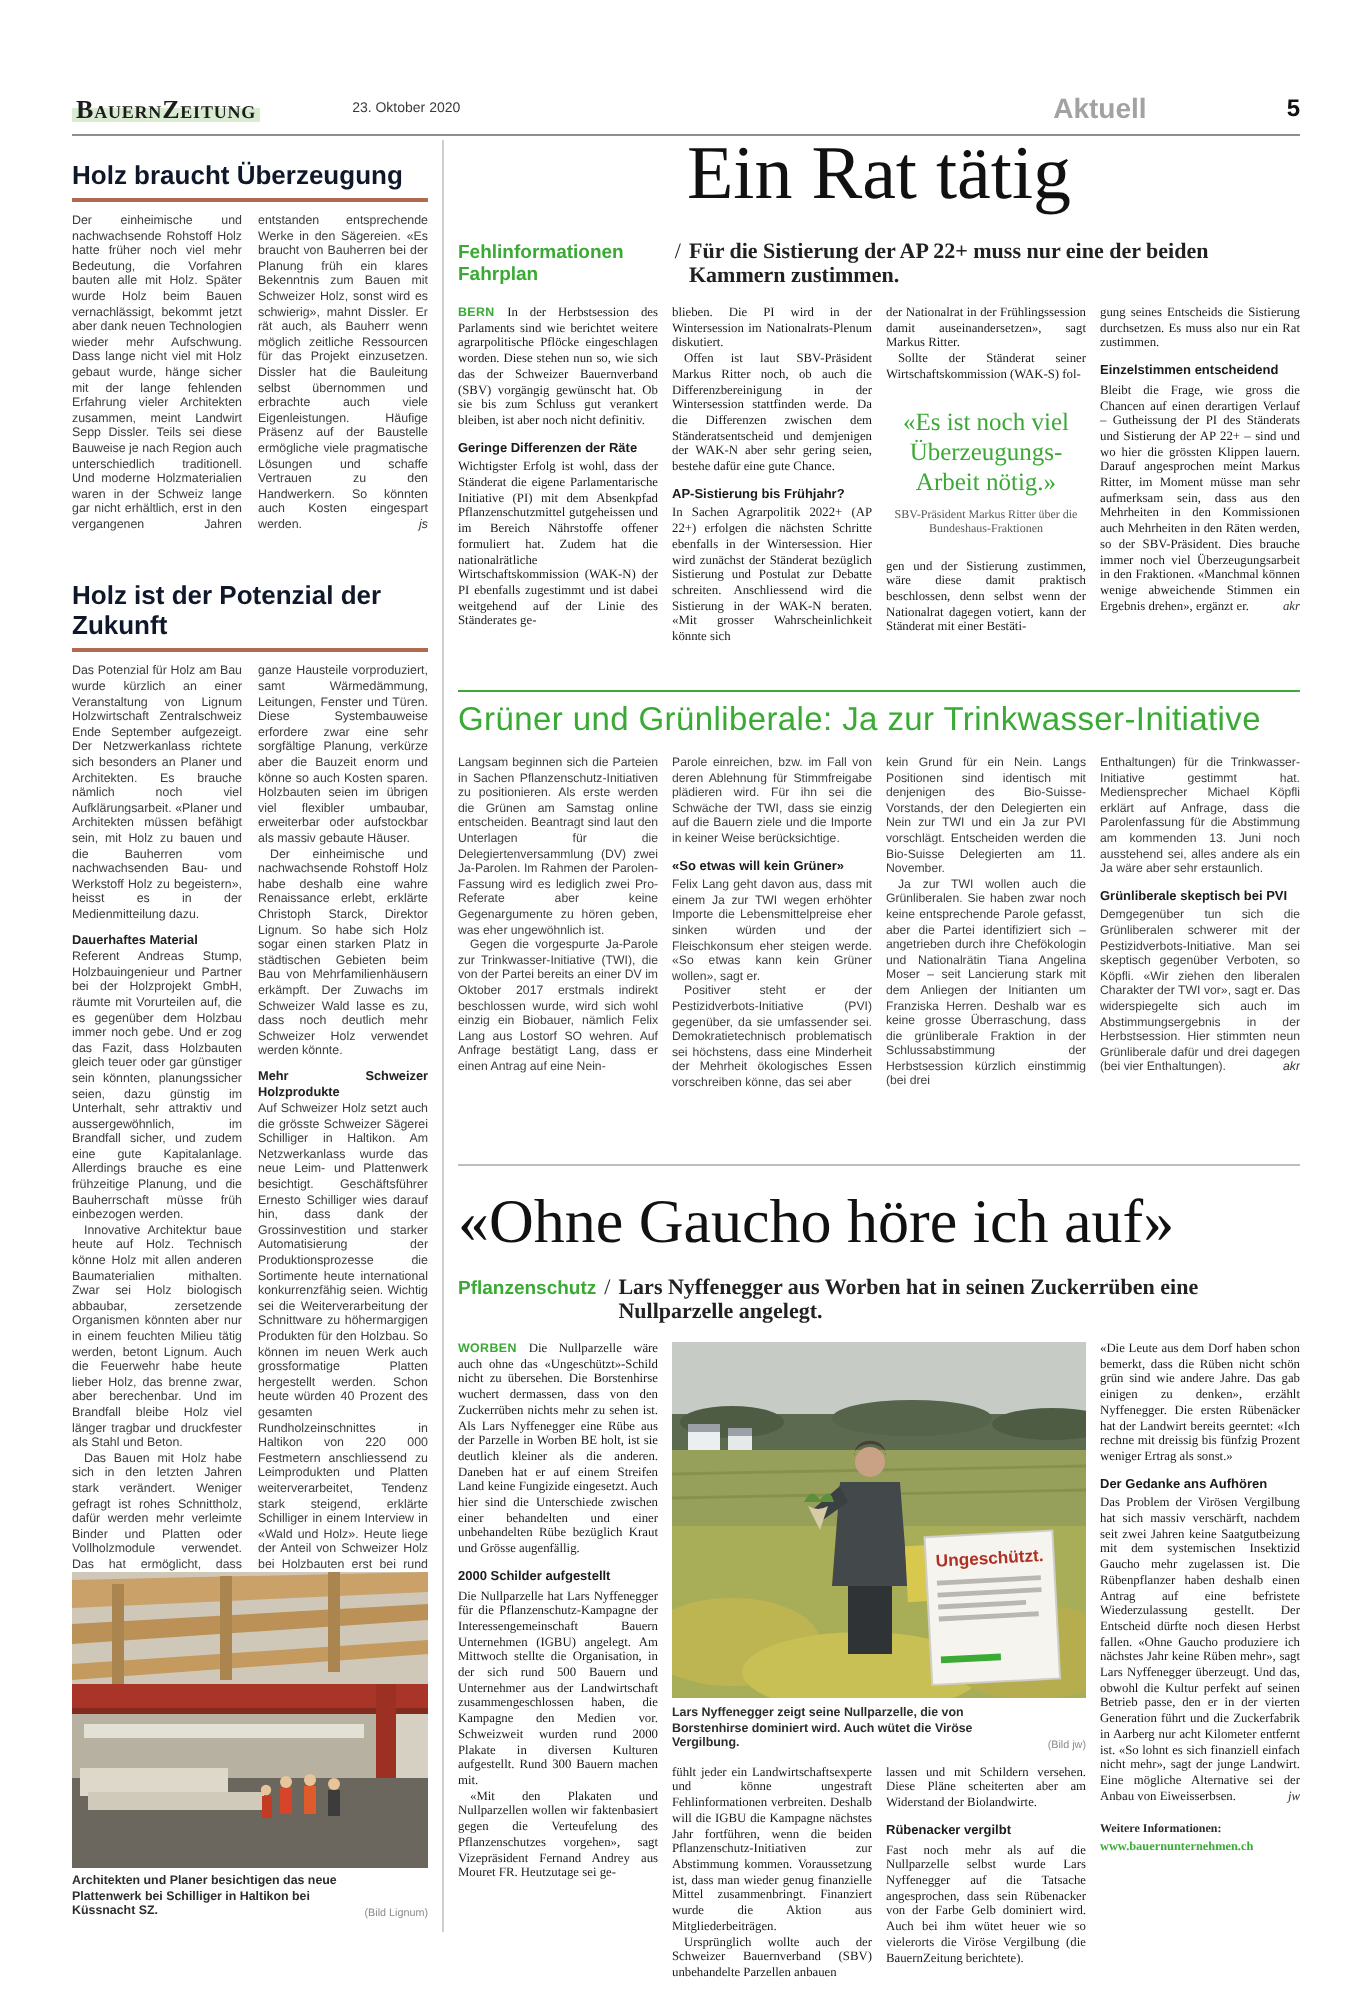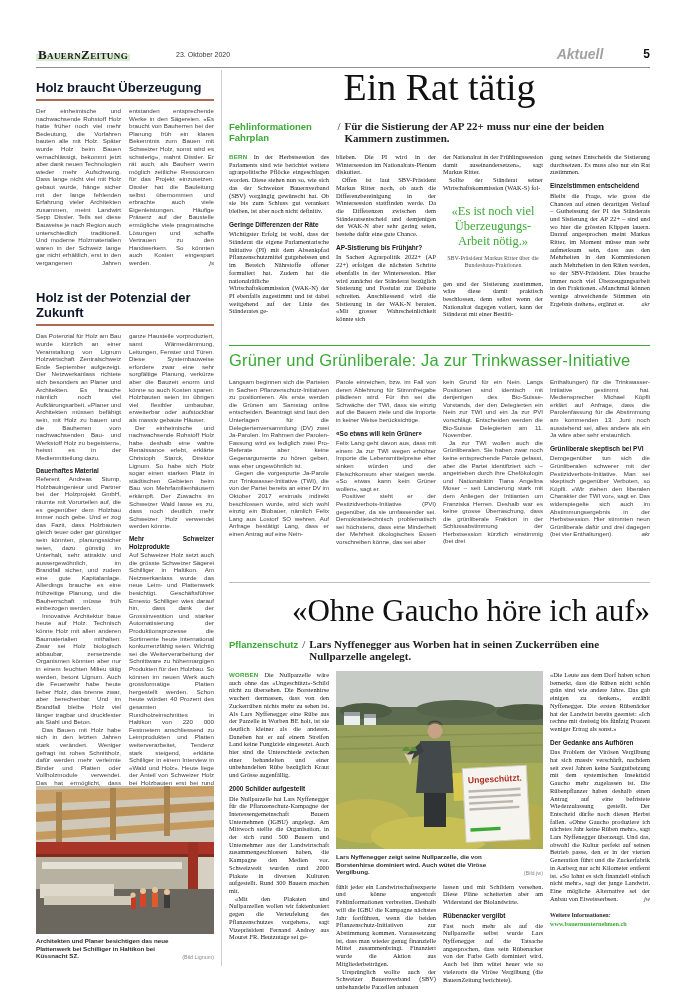--- a/index.html
+++ b/index.html
@@ -7,21 +7,21 @@
   .page{position:relative;width:686px;height:1000px;background:#ffffff;margin:0 auto;
         font-family:"Liberation Sans",sans-serif;color:#1c1c1c;overflow:hidden;}
   
   .header{position:absolute;left:36px;right:36px;top:44px;height:20px;
           border-bottom:1px solid #8f8f8f;display:flex;align-items:center;padding-bottom:3px;gap:40px;}
   .logo{font-family:"Liberation Serif",serif;font-weight:bold;font-size:13px;letter-spacing:.4px;
         font-variant:small-caps;background:linear-gradient(to top,#d9ecd2 52%,transparent 52%);
         padding:0 2px;line-height:13px;}
   .hdate{font-size:7px;color:#3a3a3a;margin-left:6px;line-height:9px;}
   .hspacer{flex:1;}
-  .hsection{font-size:14px;font-weight:bold;color:#a2a2a2;margin-right:0;line-height:14px;font-style:italic;}
+  .hsection{font-size:14px;font-weight:bold;color:#a2a2a2;margin-right:30px;line-height:14px;}
   .hpage{font-size:12px;font-weight:bold;color:#111;line-height:13px;}
   
   .vrule{position:absolute;left:221px;top:70px;height:896px;width:1px;background:#cfcfcf;}
   .sidebar{position:absolute;left:36px;top:70px;width:178px;height:896px;}
   .main{position:absolute;left:229px;top:66px;width:421px;}
   
   .side-title{font-size:13px;font-weight:600;color:#0f172a;margin:0 0 0;padding:10px 0 4px 0;
               border-bottom:2px solid #b06a50;}
   .side-text{margin-top:6px;columns:2;column-gap:8px;font-size:6.2px;line-height:7.6px;
              color:#3c3c3c;text-align:justify;}
@@ -58,21 +58,21 @@
   
   .green-rule{border:0;border-top:1px solid #3aaa35;margin:8px 0 5px 0;}
   .green-title{color:#3aaa35;font-size:16.5px;font-weight:500;margin:0 0 8px 0;letter-spacing:.2px;}
   .sans-body{font-size:6.1px;line-height:7.6px;color:#3c3c3c;text-align:justify;}
   .sans-body .bp{margin:0;}
   .sans-body .bp + .bp{text-indent:6px;}
   .green-cols{height:196px;}
   .gray-rule{border:0;border-top:1px solid #bdbdbd;margin:8px 0 10px 0;}
   
   .headline2{font-family:"Liberation Serif",serif;font-size:31px;font-weight:normal;
-             text-align:right;margin:0 0 10px 0;line-height:35px;color:#111;}
+             text-align:left;margin:0 0 10px 0;line-height:35px;color:#111;}
   .gau-cols{display:flex;gap:7px;margin-top:8px;}
   .gau-side{width:100px;flex:none;height:318px;overflow:hidden;}
   .gau-mid{width:207px;flex:none;}
   .photo{display:block;width:100%;}
   .mid-caption{display:flex;justify-content:space-between;margin-top:4px;}
   .mid-text{display:flex;gap:7px;margin-top:7px;height:106px;overflow:hidden;}
   .mid-text .col{flex:1;}
   .more-info{margin-top:10px;}
   .more-label{font-size:6px;font-weight:bold;color:#2d2d2d;}
   .more-url{font-size:6.2px;font-weight:bold;color:#3aaa35;text-decoration:none;display:inline-block;}

